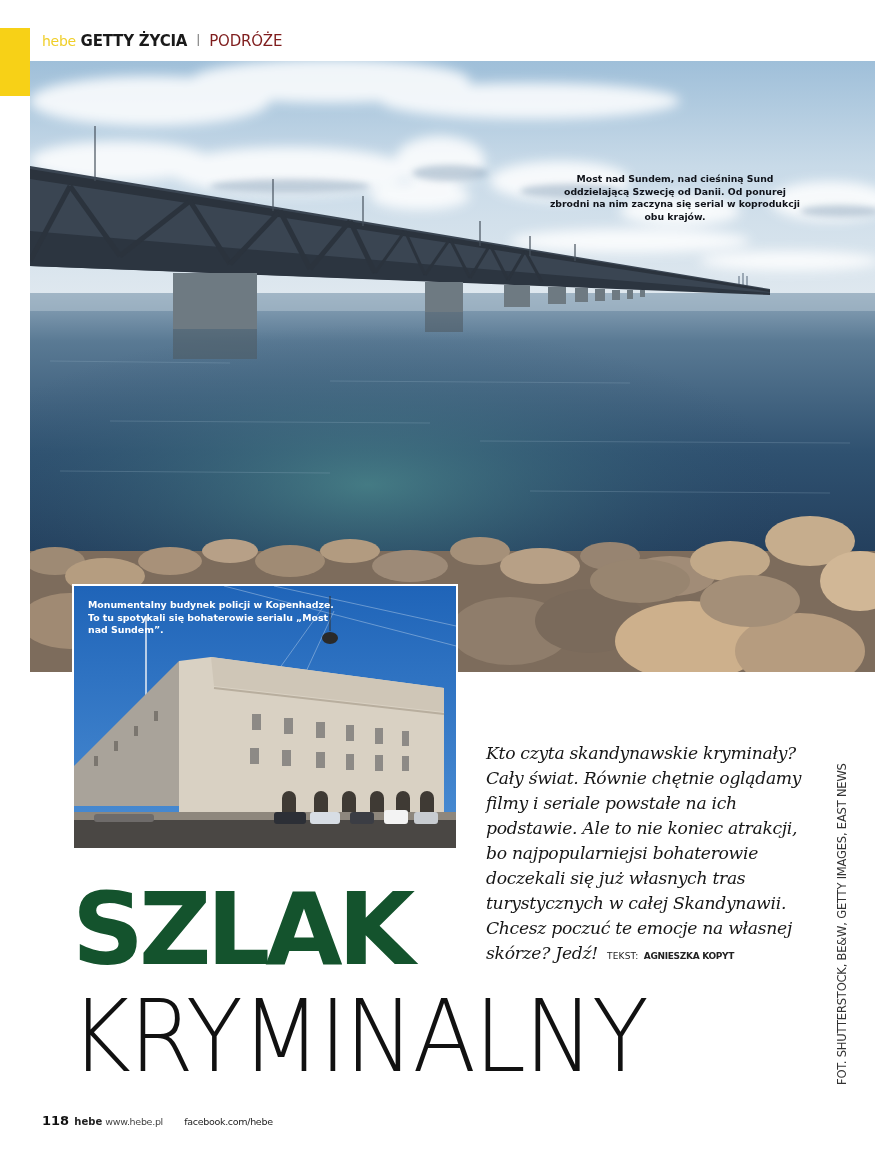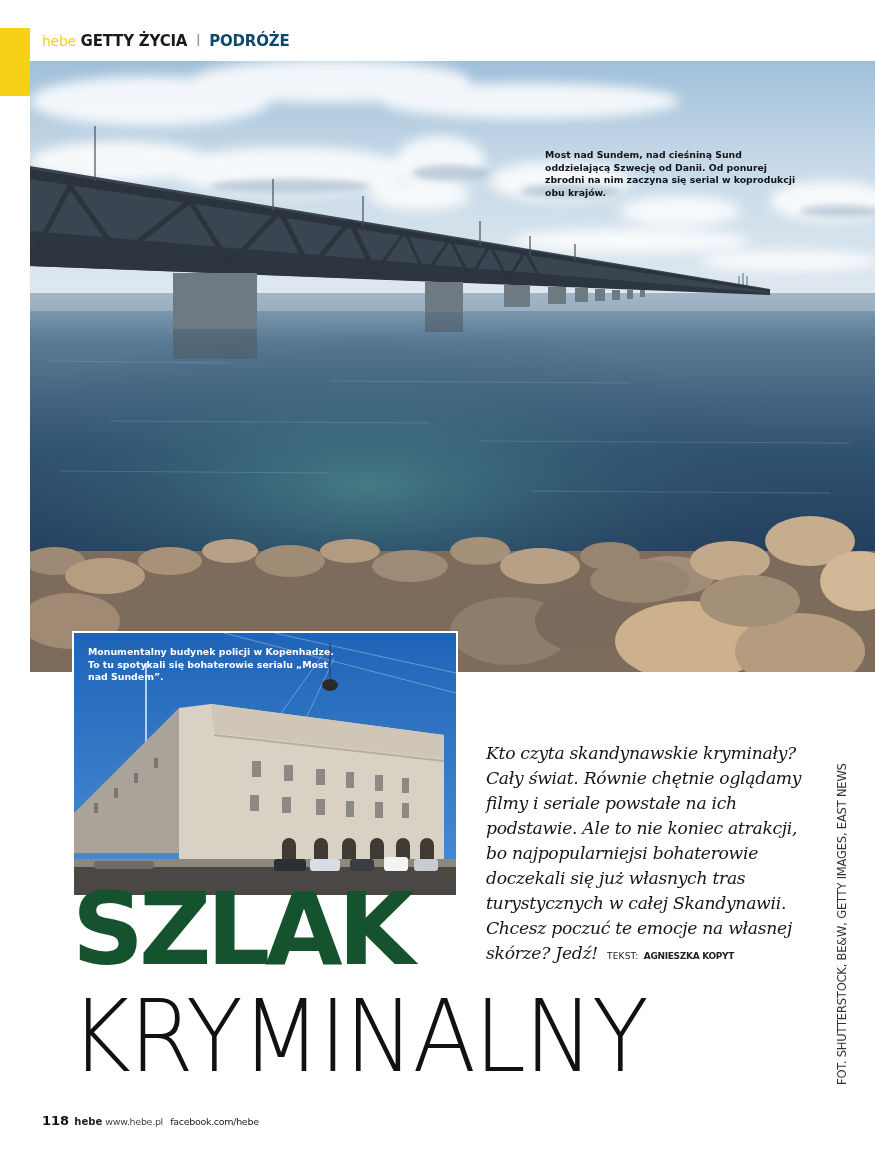--- a/index.html
+++ b/index.html
@@ -5,49 +5,49 @@
   * { margin: 0; padding: 0; box-sizing: border-box; }
   html, body { width: 875px; height: 1152px; background: #ffffff; overflow: hidden; }
   body { position: relative; font-family: "DejaVu Sans", sans-serif; color: #111; }
 
   .yellow-tab { position: absolute; left: 0; top: 28px; width: 30px; height: 68px; background: #f7d117; }
 
   .header { position: absolute; left: 42px; top: 32px; font-size: 15px; line-height: 18px; white-space: nowrap; }
   .header .brand { color: #f0cf2a; font-weight: normal; font-size: 14px; letter-spacing: -0.3px; }
   .header .section { font-weight: bold; color: #1a1a1a; letter-spacing: -0.2px; }
   .header .sep { color: #444; margin: 0 4px; font-weight: 300; }
-  .header .sub { color: #0c4a6e; font-weight: bold; letter-spacing: -0.2px; }
+  .header .sub { color: #7f1d1d; font-weight: normal; letter-spacing: -0.2px; }
 
   
   .hero { position: absolute; left: 30px; top: 61px; width: 845px; height: 611px; overflow: hidden; }
   .hero svg { display: block; }
 
-  .hero-caption { position: absolute; right: 70px; top: 88px; width: 260px; text-align: left;
+  .hero-caption { position: absolute; right: 70px; top: 112px; width: 260px; text-align: center;
     font-family: "DejaVu Sans", sans-serif; font-weight: bold; font-size: 9.3px; line-height: 12.5px; color: #10131a; }
 
   
-  .inset { position: absolute; left: 72px; top: 584px; width: 386px; height: 266px; background: #fff; padding: 2px; margin-top: 47px; }
+  .inset { position: absolute; left: 72px; top: 584px; width: 386px; height: 266px; background: #fff; padding: 2px; }
   .inset-inner { position: relative; width: 382px; height: 262px; overflow: hidden; }
   .inset-caption { position: absolute; left: 14px; top: 13px; width: 250px; font-weight: bold; font-size: 9.4px; line-height: 12.5px; color: #ffffff; }
 
   
   .lead { position: absolute; left: 486px; top: 694px; width: 330px; font-family: "DejaVu Serif", serif; font-style: italic; font-size: 17.2px; line-height: 25px; color: #161616; letter-spacing: -0.3px; margin-top: 47px; }
   .lead .credit-label { font-family: "DejaVu Sans", sans-serif; font-style: normal; font-size: 9px; color: #222; letter-spacing: 0.2px; margin-left: 4px; }
   .lead .credit-name { font-family: "DejaVu Sans", sans-serif; font-style: normal; font-weight: bold; font-size: 9px; color: #222; }
 
   .title1 { position: absolute; left: 72px; top: 880px; font-family: "DejaVu Sans", sans-serif; font-weight: bold; font-size: 100px; line-height: 100px; color: #14532d; letter-spacing: -5px; }
   .title2 { position: absolute; left: 70px; top: 982px; font-family: "DejaVu Sans", sans-serif; font-weight: 200; font-size: 100px; line-height: 110px; color: #111; letter-spacing: -2px; transform: scaleX(0.93); transform-origin: left top; -webkit-text-stroke: 0px; }
 
   .vertical-credit { position: absolute; left: 835px; top: 1085px; transform: rotate(-90deg); transform-origin: left top; white-space: nowrap; font-size: 11.5px; color: #333; letter-spacing: -0.2px; }
 
   .footer { position: absolute; left: 42px; top: 1113px; font-size: 10px; white-space: nowrap; color: #333; }
   .footer .page { font-weight: bold; font-size: 13px; color: #111; margin-top: 40px; }
   .footer .brand { font-weight: bold; font-size: 10px; color: #222; margin-left: 2px; }
   .footer .url { font-size: 9.5px; color: #444; margin-left: 0; letter-spacing: -0.3px; }
-  .footer .fb { font-size: 9.5px; color: #222; margin-left: 4px; letter-spacing: -0.3px; }
+  .footer .fb { font-size: 9.5px; color: #222; margin-left: 18px; letter-spacing: -0.3px; }
 </style>
 </head>
 <body>
 
 <div class="yellow-tab"></div>
 
 <div class="header">
   <span class="brand">hebe</span>
   <span class="section">GETTY ŻYCIA</span>
   <span class="sep">I</span>

